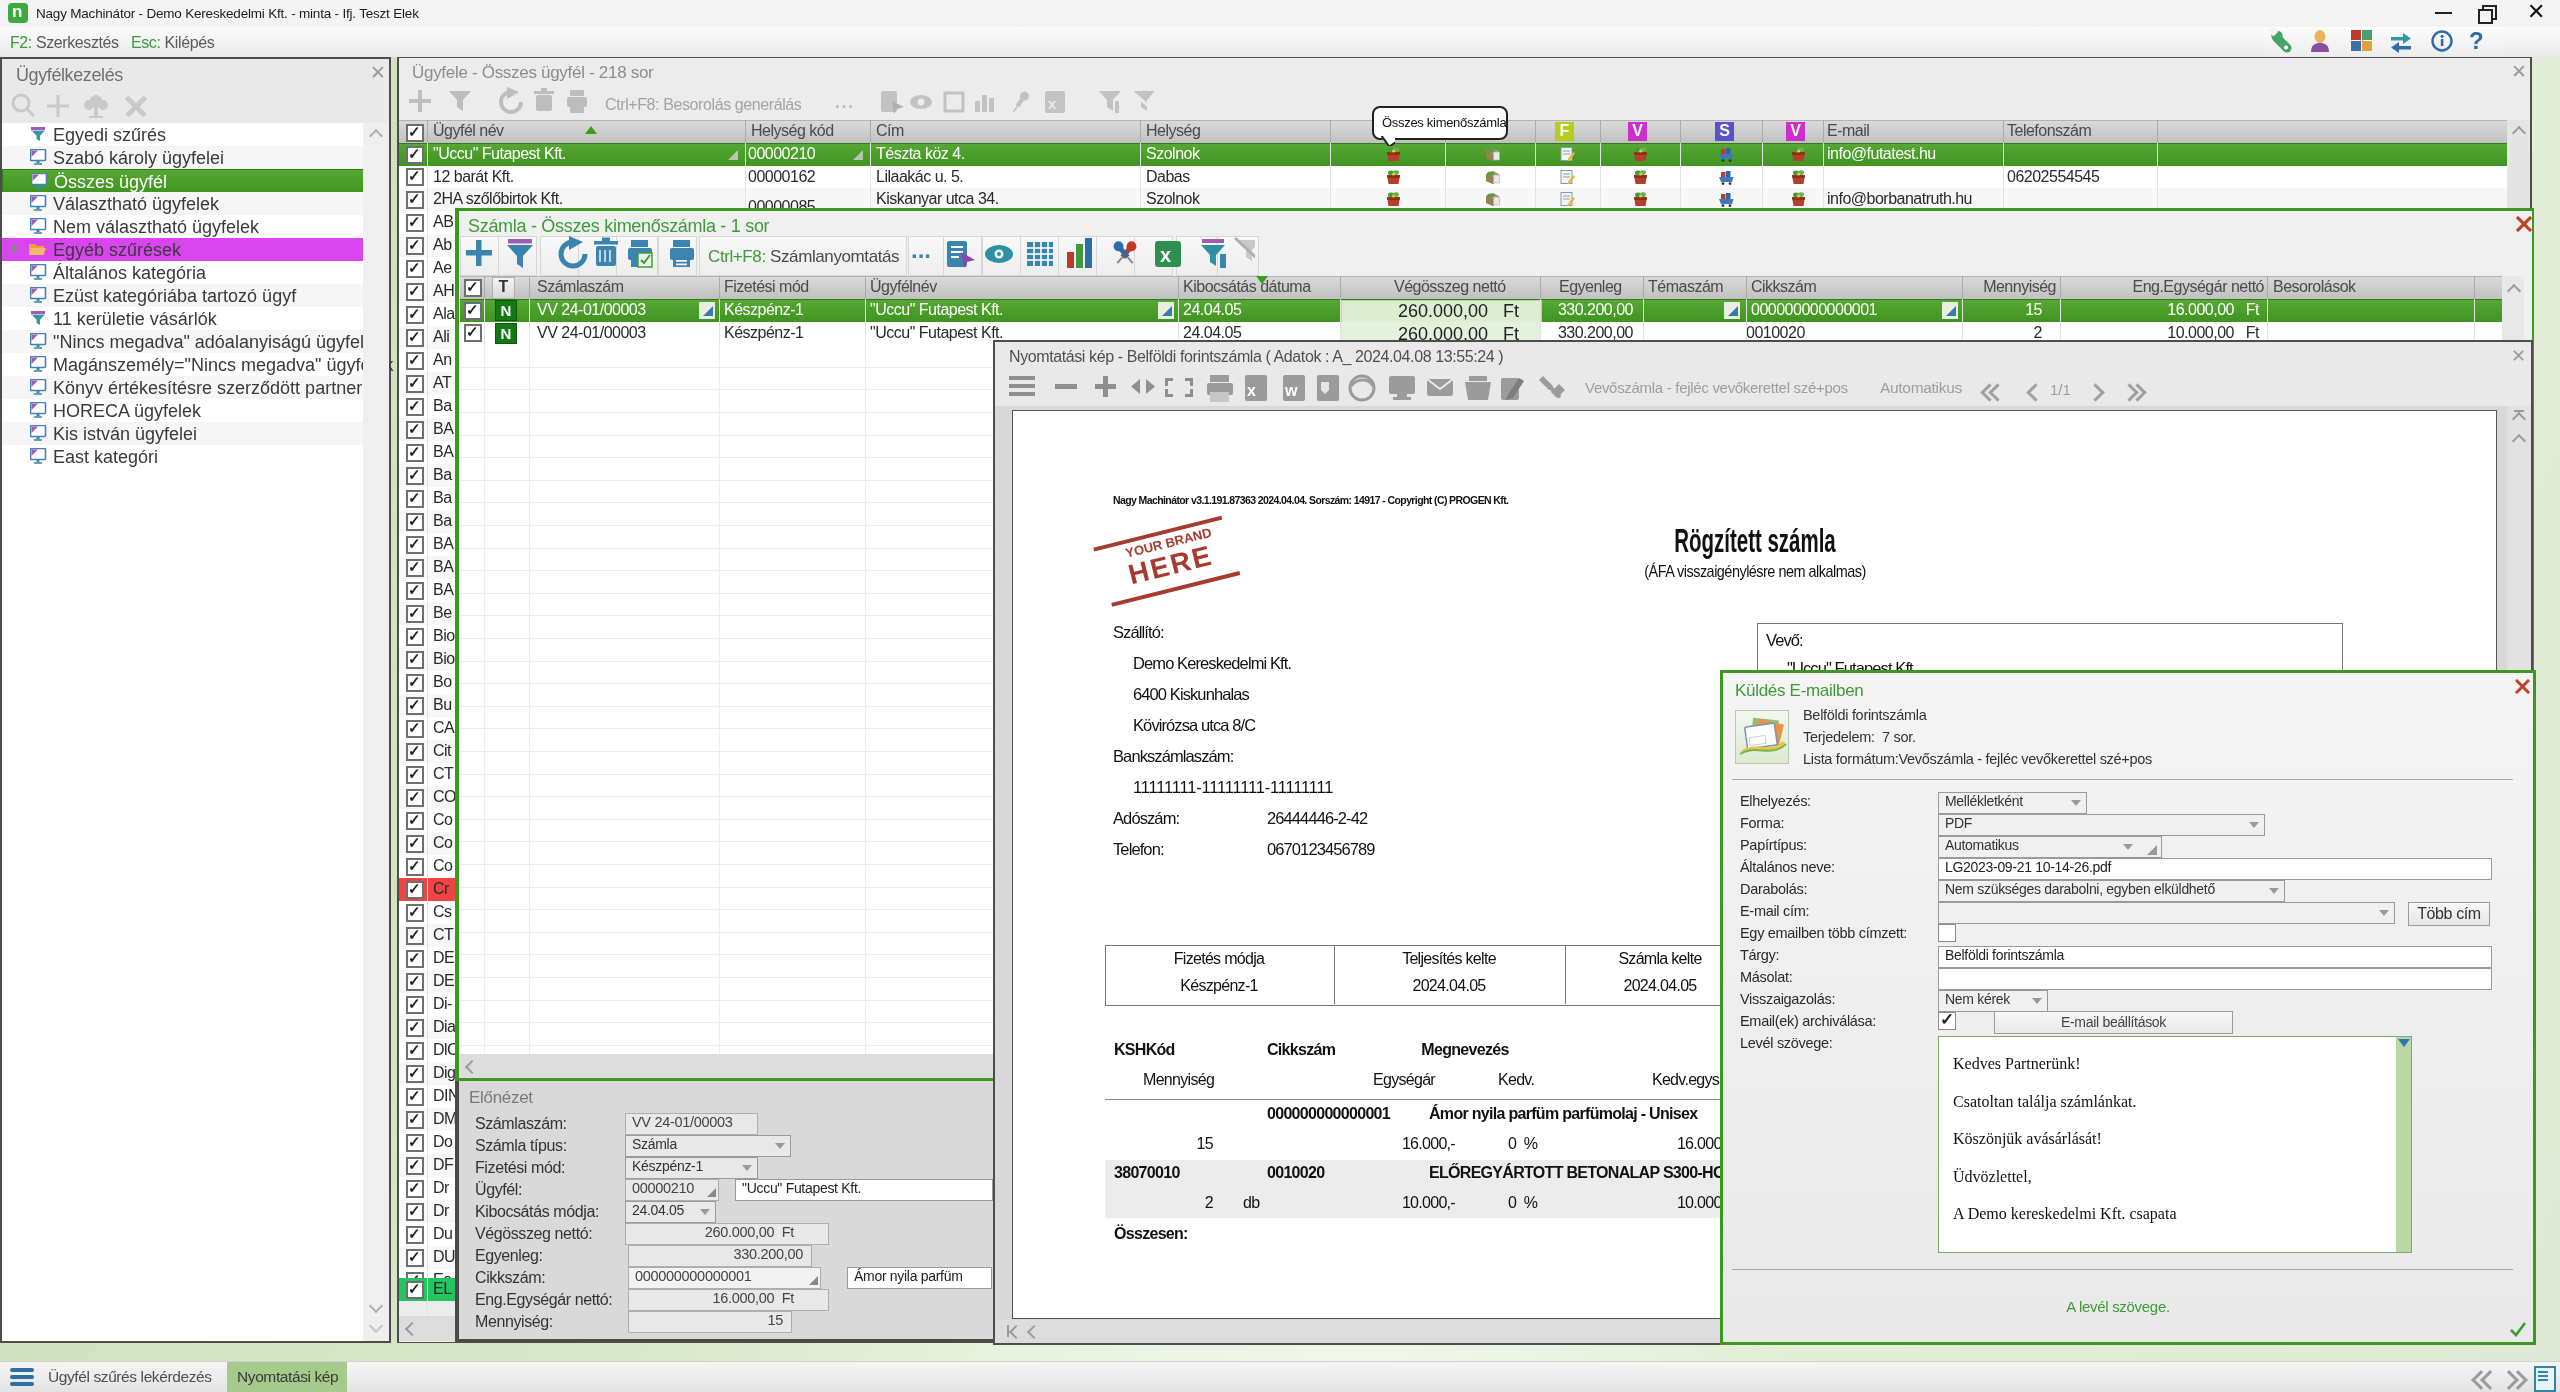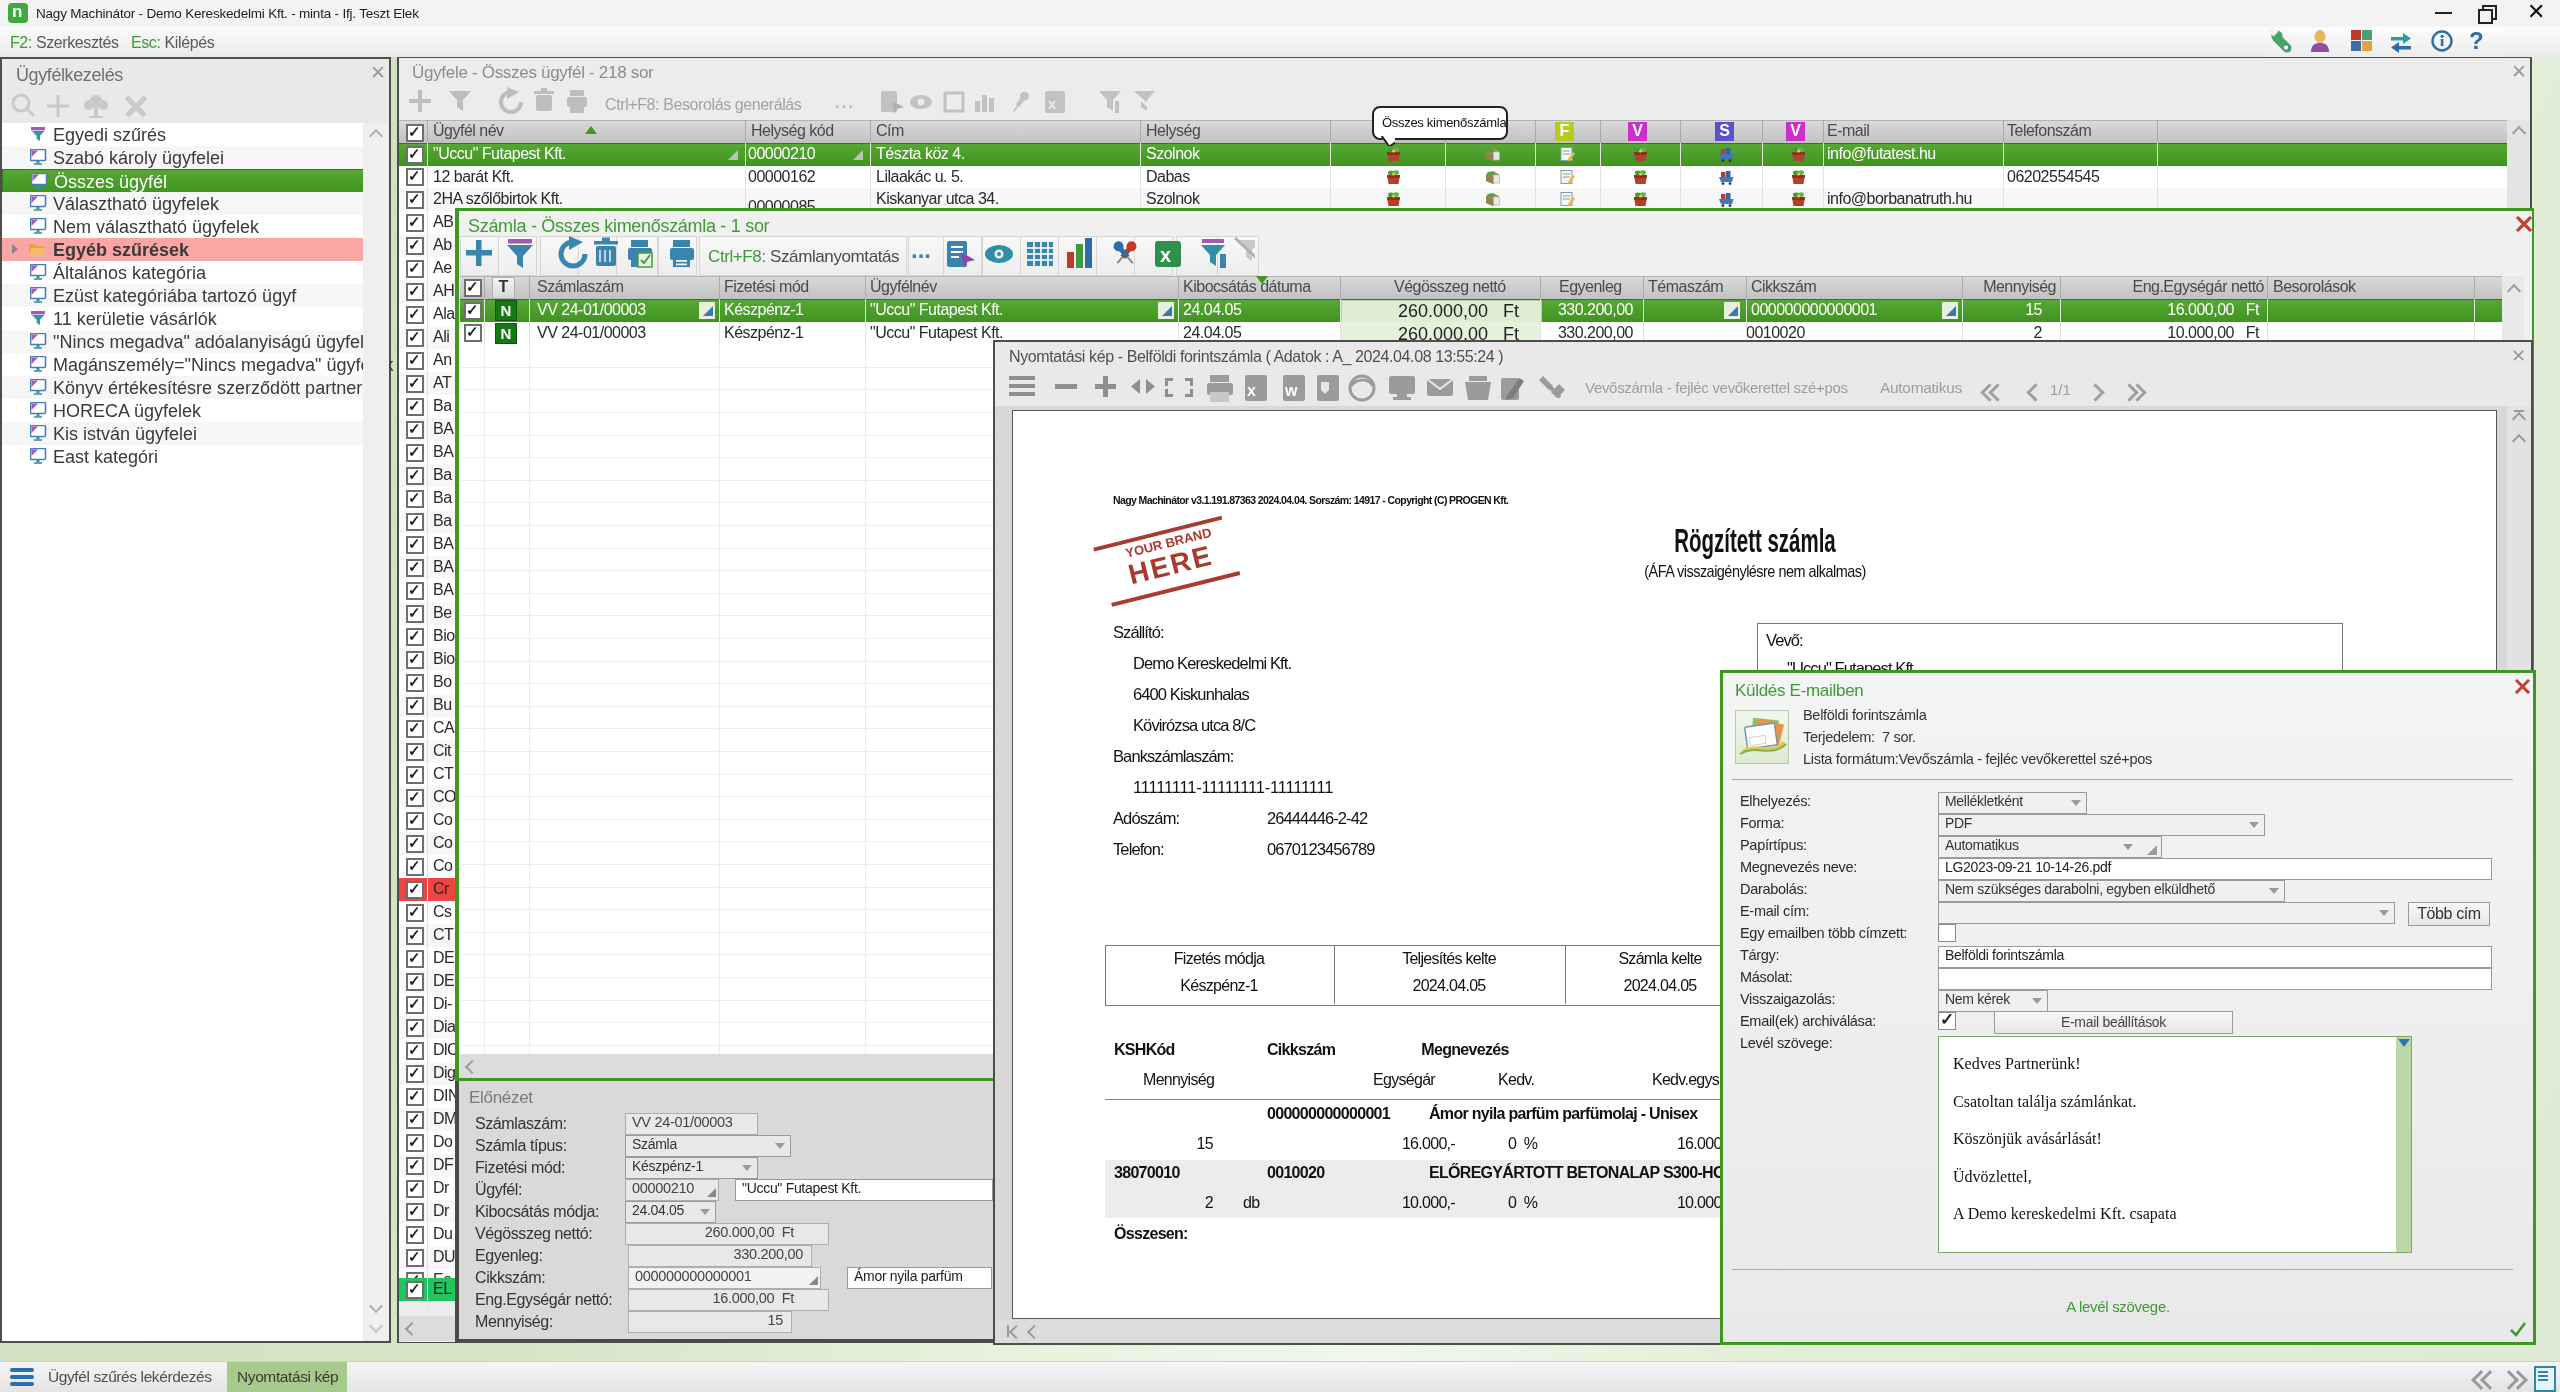--- a/index.html
+++ b/index.html
@@ -134,21 +134,21 @@
           </div>
           <div class="a" style="left:0;top:92px;width:361px;height:23px;background:#fff;">
             <div class="a txt" style="left:51px;top:2px;font-size:18px;color:#3a3a3a;">Nem választható ügyfelek</div>
             <svg class="a" width="17" height="16" viewBox="0 0 17 16" style="left:28px;top:3px;">
               <rect x="0.5" y="0.5" width="15" height="11" rx="1" fill="#fff" stroke="#4a7ebb" stroke-width="1.6"></rect>
               <path d="M1.5 1.5 L8 1.5 L1.5 8 Z" fill="#9a5fb5"></path>
               <rect x="6.5" y="12" width="3" height="2.2" fill="#3d8fa0"></rect>
               <rect x="4" y="14.2" width="8" height="1.6" fill="#3d8fa0"></rect>
             </svg>
           </div>
-          <div class="a" style="left:0;top:115px;width:361px;height:23px;background:#fca5a5;font-weight:bold;">
+          <div class="a" style="left:0;top:115px;width:361px;height:23px;background:#d946ef;">
             <div class="a txt" style="left:51px;top:2px;font-size:18px;color:#3a3a3a;">Egyéb szűrések</div>
             <svg class="a" width="18" height="16" viewBox="0 0 18 16" style="left:26px;top:3px;">
               <path d="M1 3 L7 3 L9 5 L16 5 L16 14 L1 14 Z" fill="#e8a33d"></path>
               <path d="M3 7 L18 7 L15.5 14 L1 14 Z" fill="#f0bc6a"></path>
             </svg>
             <div class="tri" style="left:10px;top:6px;border-top:5px solid transparent;border-bottom:5px solid transparent;border-left:6px solid #888;"></div>
           </div>
           <div class="a" style="left:0;top:138px;width:361px;height:23px;background:#fff;">
             <div class="a txt" style="left:51px;top:2px;font-size:18px;color:#3a3a3a;">Általános kategória</div>
             <svg class="a" width="17" height="16" viewBox="0 0 17 16" style="left:28px;top:3px;">
@@ -1056,21 +1056,21 @@
       <path d="M4 43 C20 33 36 47 50 33" stroke="#7ab648" stroke-width="2" fill="none"></path>
     </svg>
   </div>
   <div class="a txt" style="left:80px;top:34px;font-size:14.5px;letter-spacing:-0.3px;color:#333;">Belföldi forintszámla</div>
   <div class="a txt" style="left:80px;top:56px;font-size:14.5px;letter-spacing:-0.3px;color:#333;">Terjedelem:&nbsp;&nbsp;7 sor.</div>
   <div class="a txt" style="left:80px;top:78px;font-size:14.5px;letter-spacing:-0.3px;color:#333;">Lista formátum:Vevőszámla - fejléc vevőkerettel szé+pos</div>
   <div class="a" style="left:9px;top:106px;width:781px;height:1px;background:#a8a8a8;"></div>
 <div class="a txt" style="left:17px;top:120px;font-size:14.5px;letter-spacing:-0.3px;color:#2a2a2a;">Elhelyezés:</div>
       <div class="a txt" style="left:17px;top:142px;font-size:14.5px;letter-spacing:-0.3px;color:#2a2a2a;">Forma:</div>
       <div class="a txt" style="left:17px;top:164px;font-size:14.5px;letter-spacing:-0.3px;color:#2a2a2a;">Papírtípus:</div>
-      <div class="a txt" style="left:17px;top:186px;font-size:14.5px;letter-spacing:-0.3px;color:#2a2a2a;">Megnevezés neve:</div>
+      <div class="a txt" style="left:17px;top:186px;font-size:14.5px;letter-spacing:-0.3px;color:#2a2a2a;">Általános neve:</div>
       <div class="a txt" style="left:17px;top:208px;font-size:14.5px;letter-spacing:-0.3px;color:#2a2a2a;">Darabolás:</div>
       <div class="a txt" style="left:17px;top:230px;font-size:14.5px;letter-spacing:-0.3px;color:#2a2a2a;">E-mail cím:</div>
       <div class="a txt" style="left:17px;top:252px;font-size:14.5px;letter-spacing:-0.3px;color:#2a2a2a;">Egy emailben több címzett:</div>
       <div class="a txt" style="left:17px;top:274px;font-size:14.5px;letter-spacing:-0.3px;color:#2a2a2a;">Tárgy:</div>
       <div class="a txt" style="left:17px;top:296px;font-size:14.5px;letter-spacing:-0.3px;color:#2a2a2a;">Másolat:</div>
       <div class="a txt" style="left:17px;top:318px;font-size:14.5px;letter-spacing:-0.3px;color:#2a2a2a;">Visszaigazolás:</div>
       <div class="a txt" style="left:17px;top:340px;font-size:14.5px;letter-spacing:-0.3px;color:#2a2a2a;">Email(ek) archiválása:</div>
       <div class="a txt" style="left:17px;top:362px;font-size:14.5px;letter-spacing:-0.3px;color:#2a2a2a;">Levél szövege:</div>
       <div class="combo" style="left:215px;top:119px;width:147px;height:20px;"><span style="margin-left:6px;">Mellékletként</span><span class="ar"></span></div>
       <div class="combo" style="left:215px;top:141px;width:325px;height:20px;"><span style="margin-left:6px;">PDF</span><span class="ar"></span></div>

